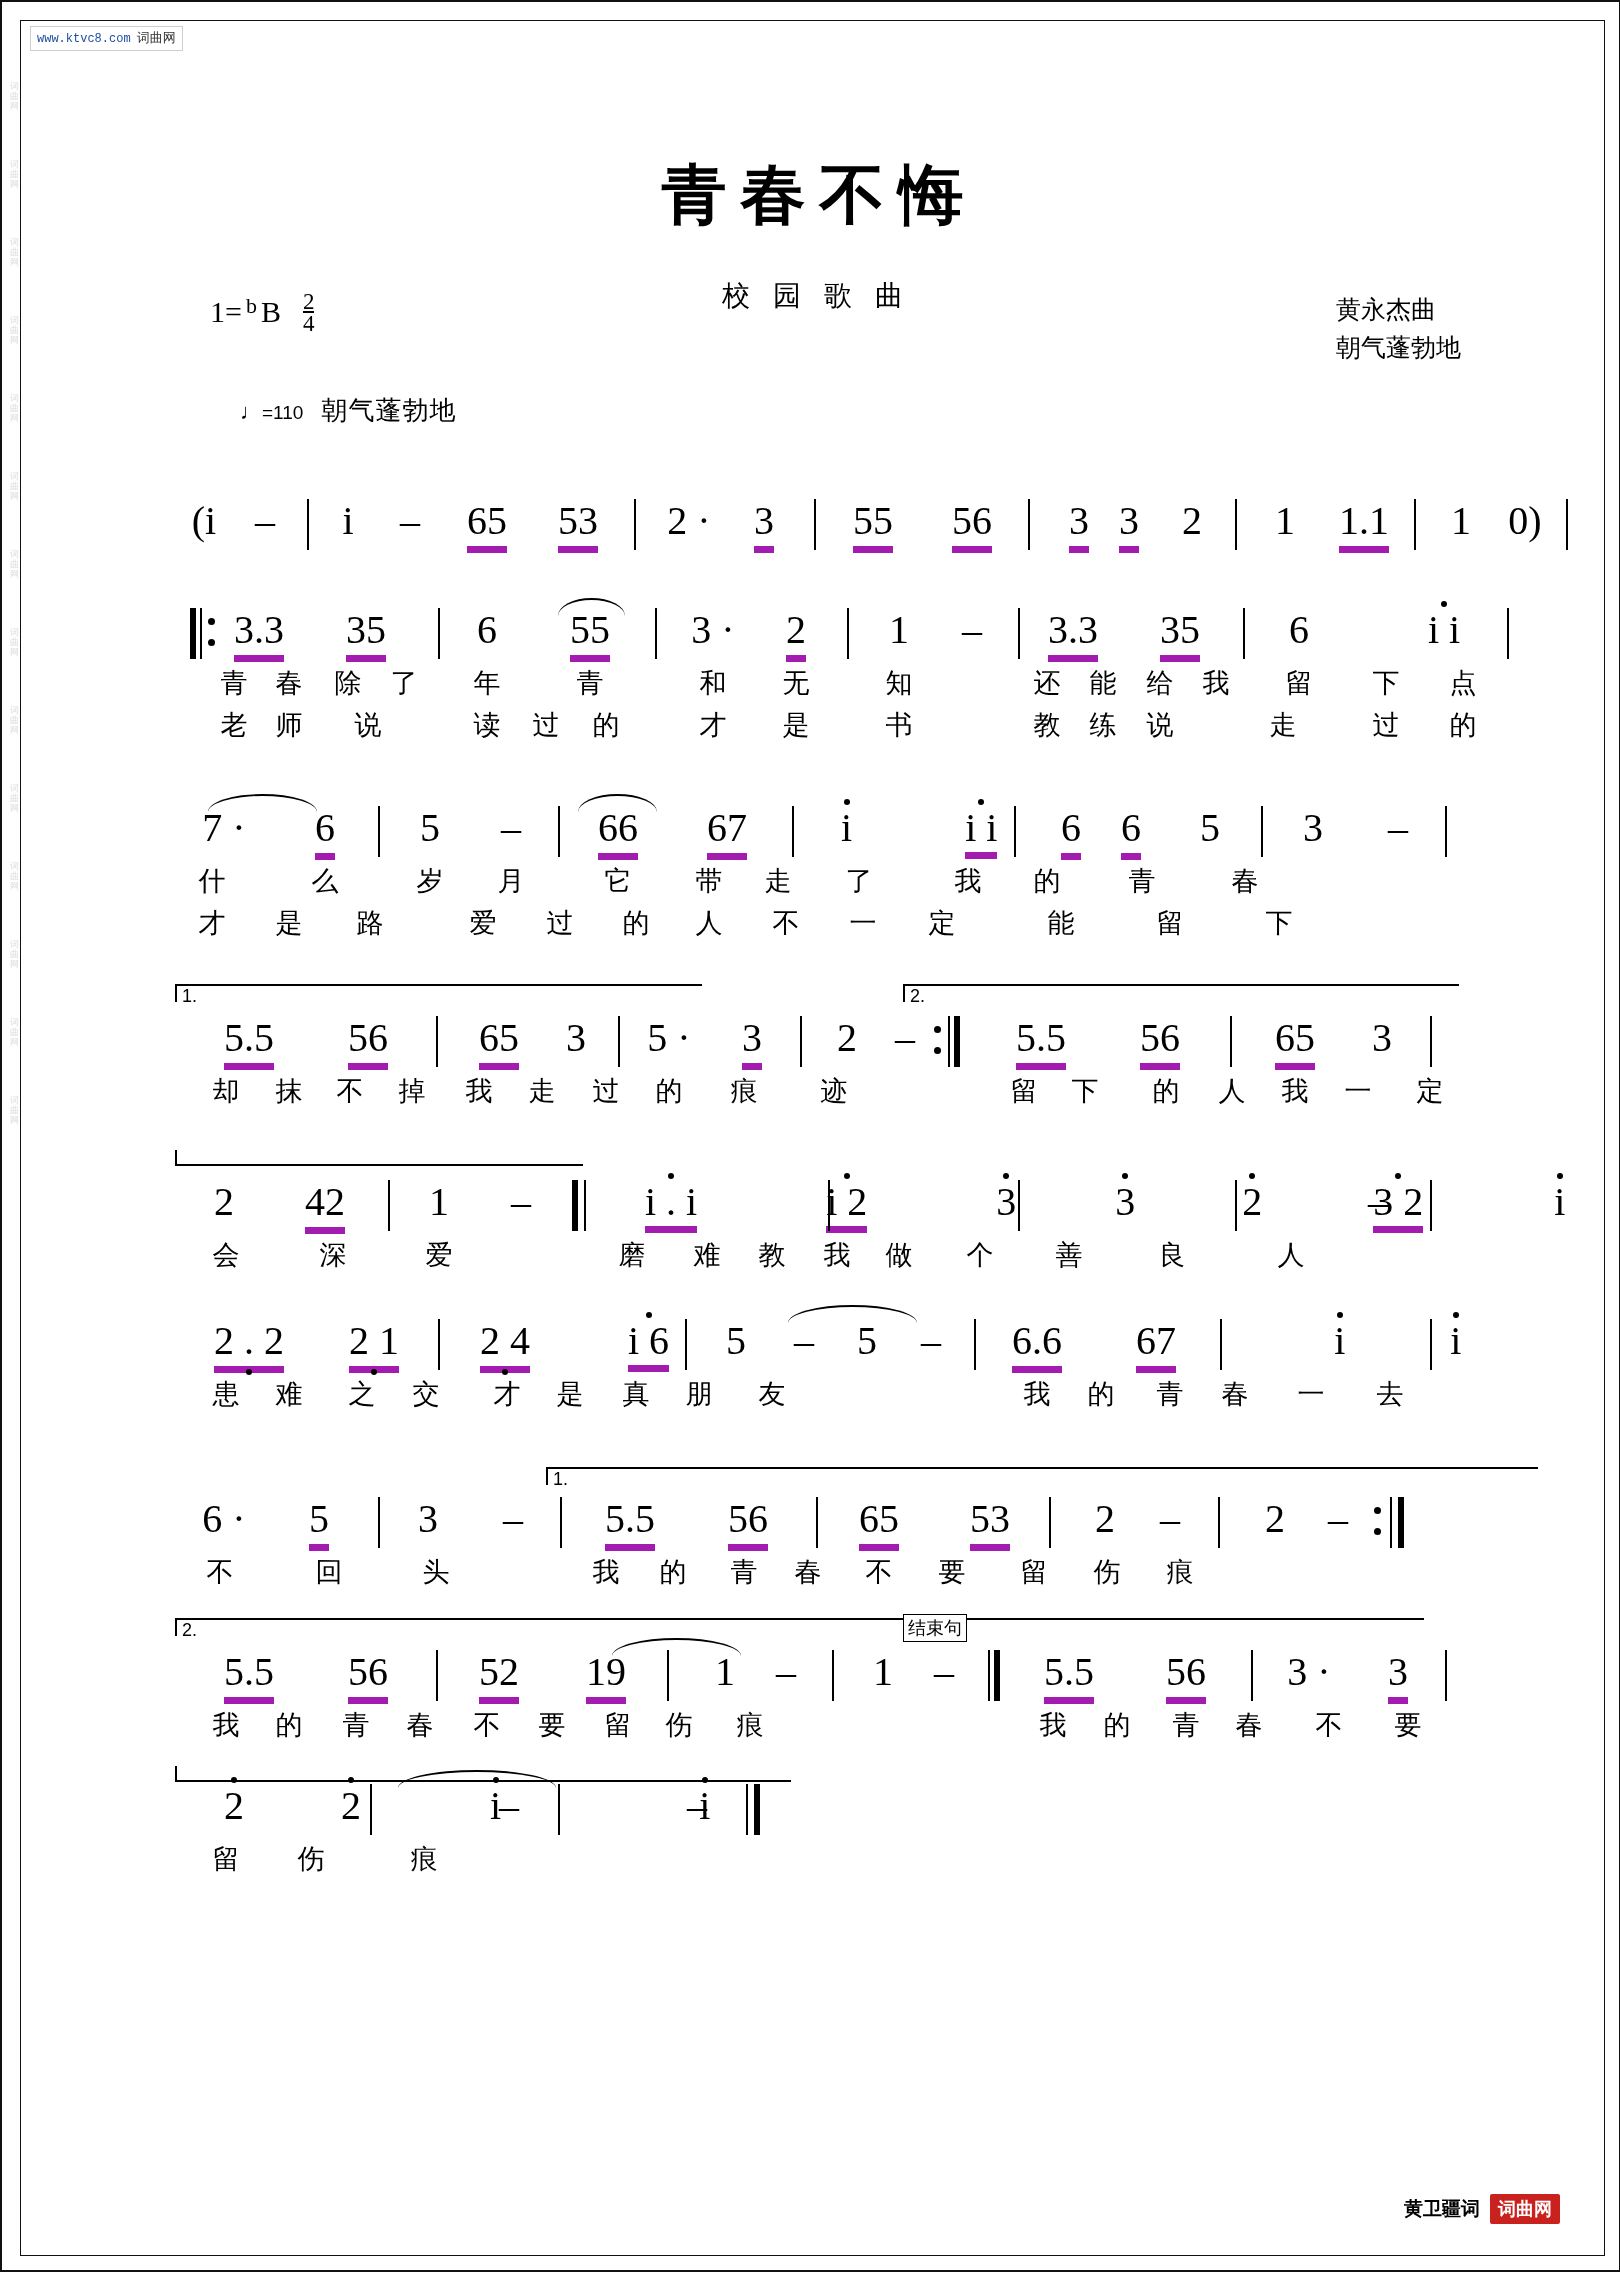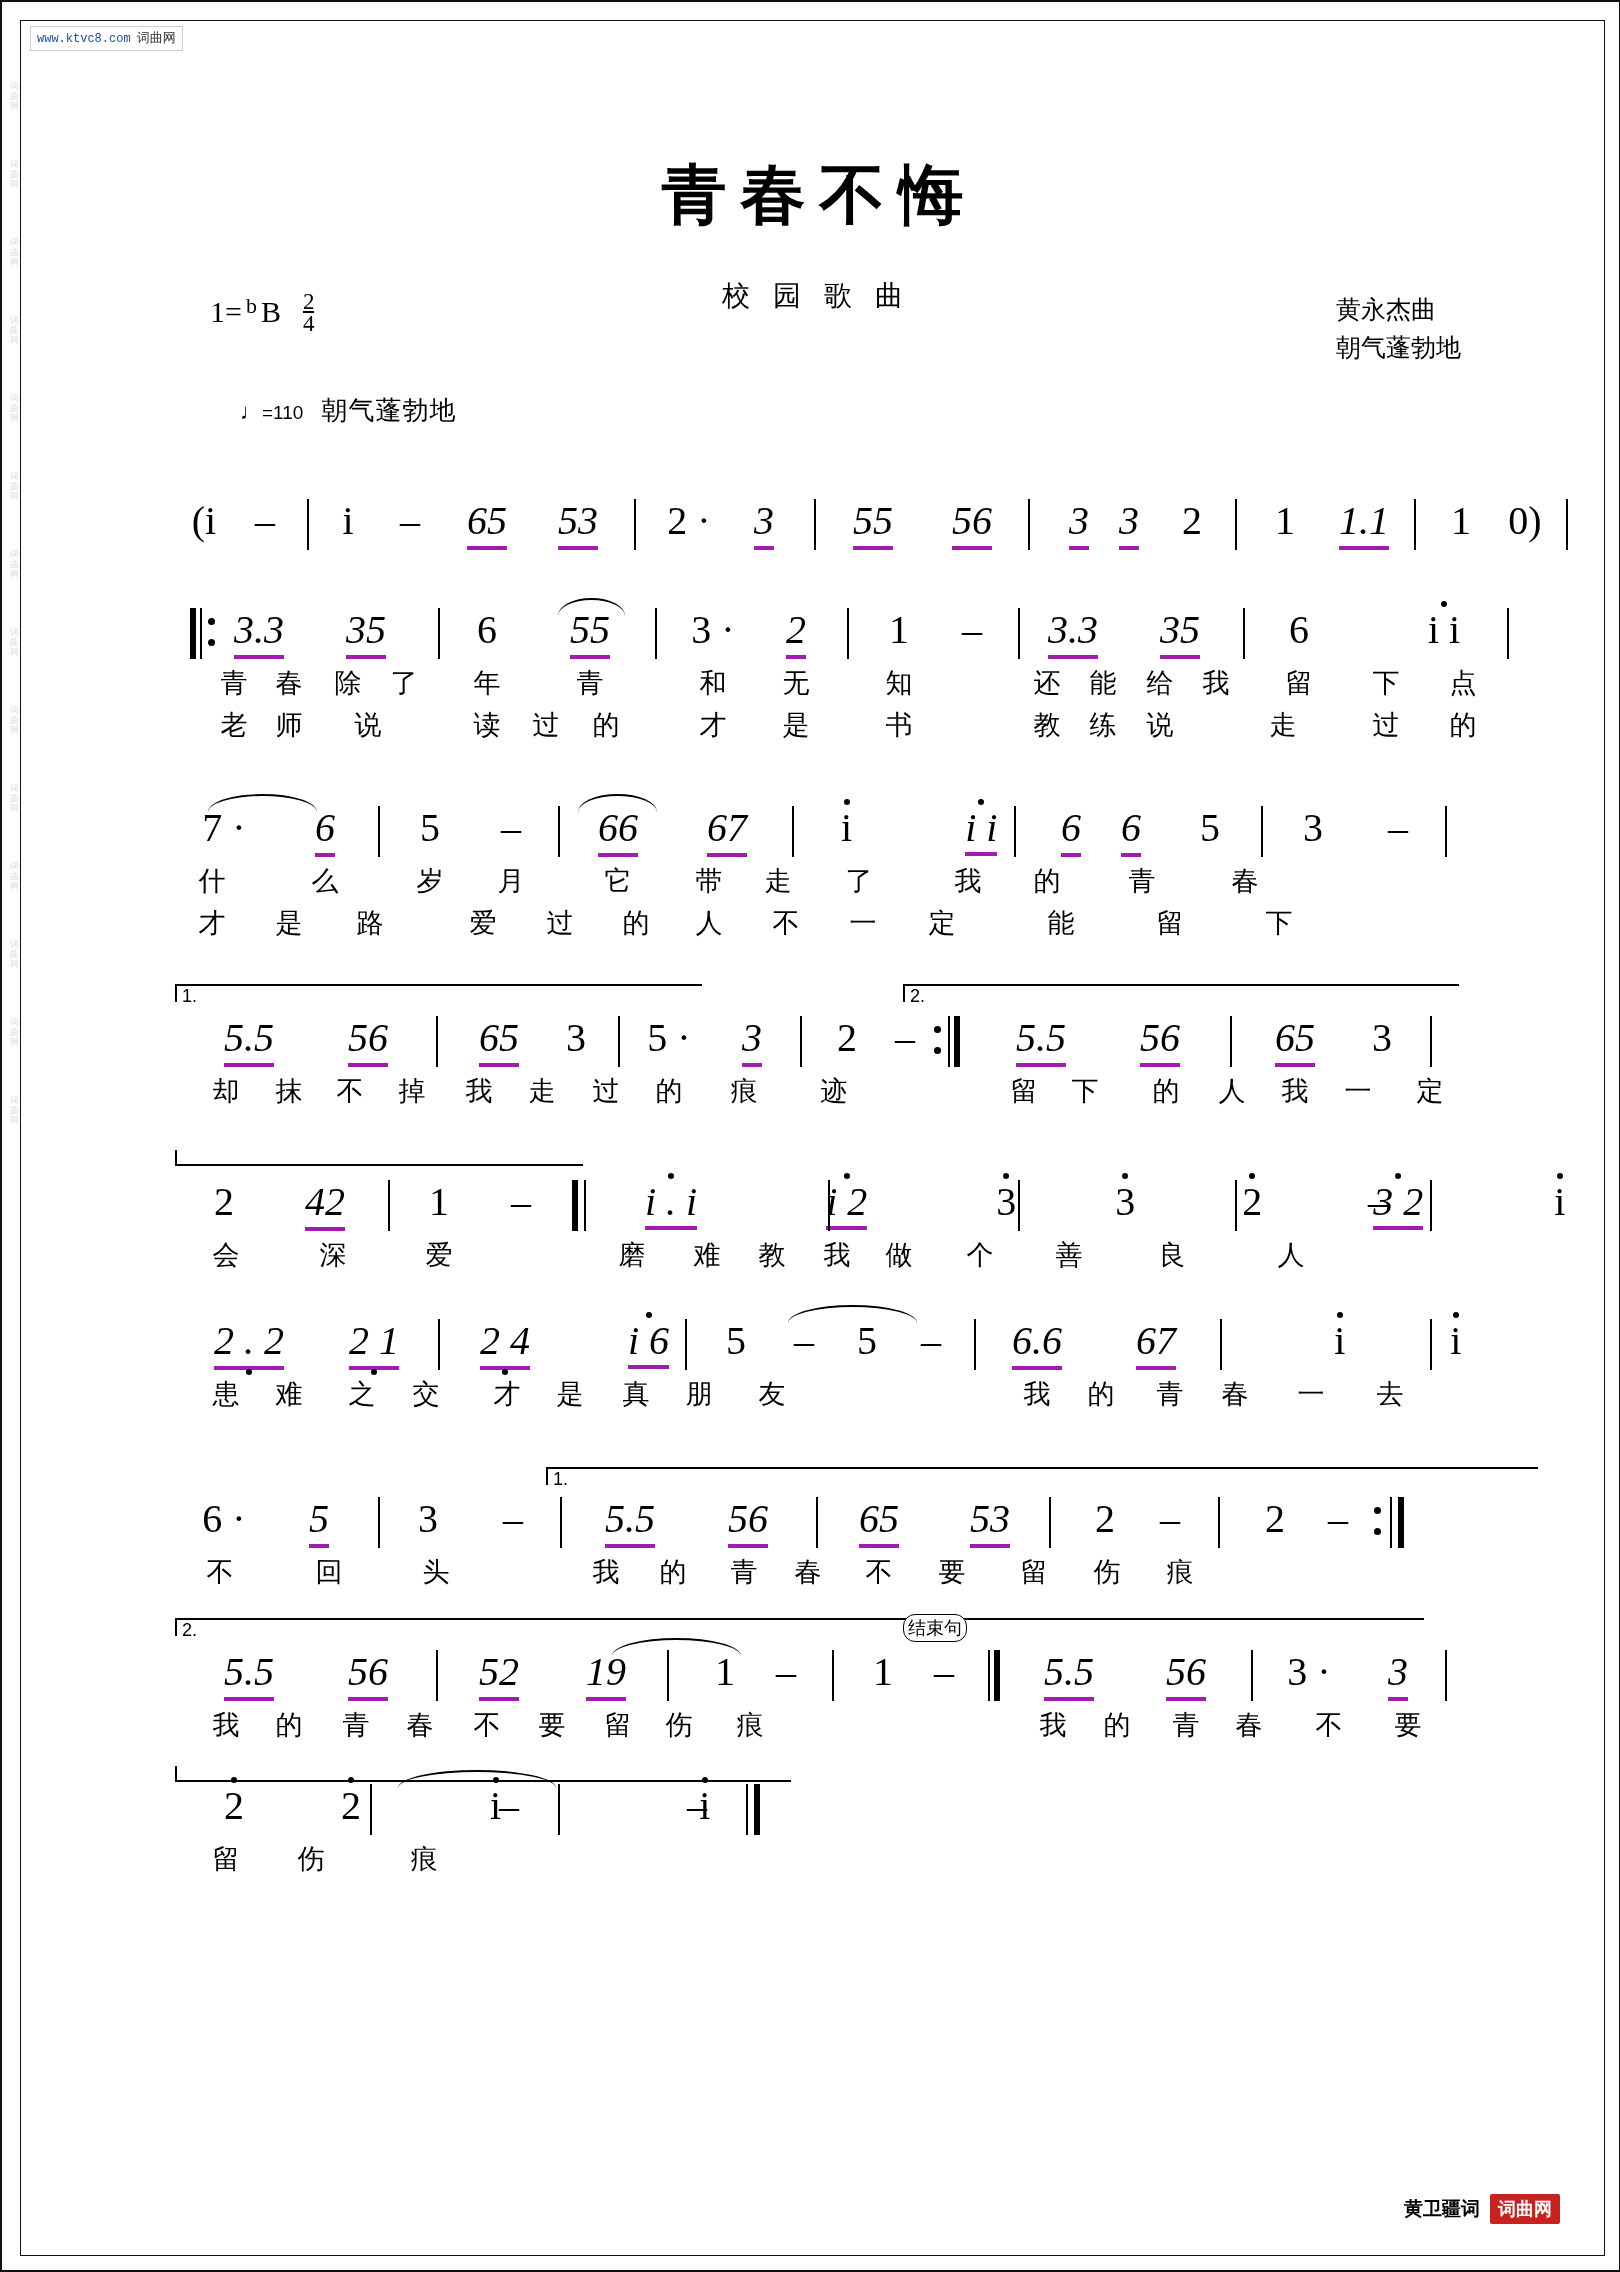--- a/index.html
+++ b/index.html
@@ -157,21 +157,21 @@
     transform: translateX(-50%);
   }
   .lyr {
     position: absolute;
     top: 0;
     text-align: center;
     transform: translateX(-50%);
     font-size: 27px;
   }
   
-  .u1 { border-bottom: 4px solid #a21caf; padding-bottom: 2px; font-style: italic; }
+  .u1 { border-bottom: 7px solid #a21caf; padding-bottom: 2px; }
   .dot-hi { position: relative; }
   .dot-hi::before {
     content: "";
     position: absolute;
     left: 50%; top: -6px;
     width: 6px; height: 6px;
     background: #000;
     border-radius: 50%;
     transform: translateX(-50%);
   }
@@ -630,21 +630,21 @@
       <span class="lyr" style="left:844px;">留</span>
       <span class="lyr" style="left:917px;">伤</span>
       <span class="lyr" style="left:990px;">痕</span>
     </div>
   </div>
 
   <div class="system" style="top:1616px;">
     <div class="ending" style="left:-15px; top:0px; width:1247px;">
       <span>2.</span>
     </div>
-    <div class="label-box" style="left:713px; top:-4px;border-radius:12px;">结束句</div>
+    <div class="label-box" style="left:713px; top:-4px;">结束句</div>
     <div class="notes-row" style="margin-top:30px;">
       <span class="tok u1" style="left:59px;">5.5</span>
       <span class="tok u1" style="left:178px;">56</span>
       <div class="barline" style="left:246px;"></div>
       <span class="tok u1" style="left:309px;">52</span>
       <span class="tok u1" style="left:416px;">19</span>
       <div class="slur" style="left:422px; top:-10px; width:129px;"></div>
       <div class="barline" style="left:477px;"></div>
       <span class="tok" style="left:535px;">1</span>
       <span class="tok" style="left:596px;">–</span>

